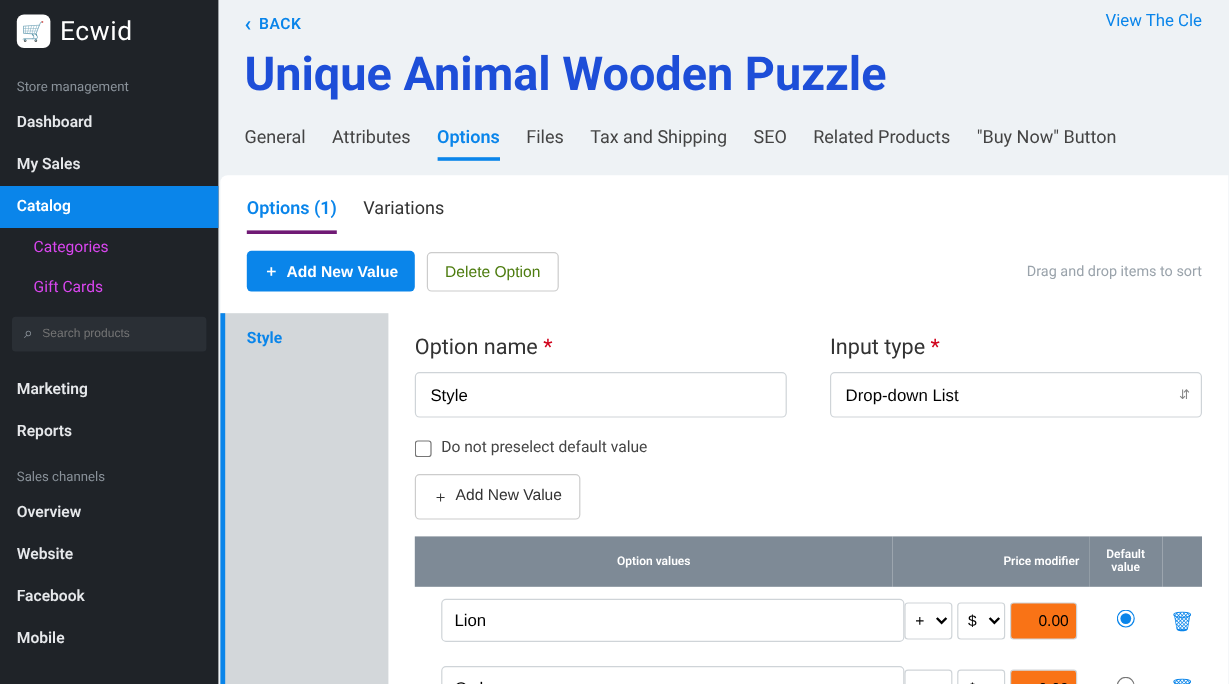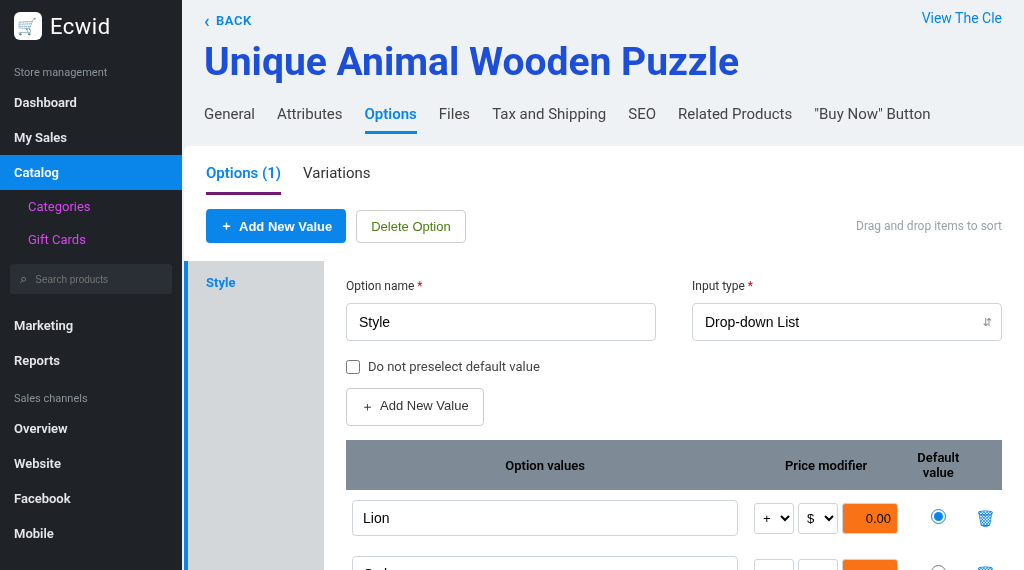--- a/index.html
+++ b/index.html
@@ -31,41 +31,41 @@
 .action-row { display: flex; align-items: center; padding: 14px 22px 18px; gap: 10px; }
 .btn-primary { background: #0a85ea; color: #fff; border: none; border-radius: 4px; padding: 8px 14px; font-size: 13px; font-weight: 600; cursor: pointer; display: flex; align-items: center; gap: 6px; }
 .btn-sec { background: #fff; border: 1px solid #ccc; border-radius: 4px; padding: 8px 14px; font-size: 13px; cursor: pointer; color: #4d7c0f; }
 .drag-hint { margin-left: auto; color: #9aa3ab; font-size: 12px; }
 .option-split { display: flex; }
 .option-side { width: 140px; background: #d3d7da; padding: 14px 18px; border-left: 4px solid #0a85ea; min-height: 350px; }
 .option-side-label { color: #0a85ea; font-size: 13px; font-weight: 700; }
 .option-body { flex: 1; padding: 18px 22px; }
 .field-row { display: flex; gap: 36px; margin-bottom: 18px; }
 .field { flex: 1; }
-.field-label { font-size: 12px; color: #333; margin-bottom: 10px; }
+.field-label { font-size: 18px; color: #333; margin-bottom: 10px; }
 .req::after { content: " *"; color: #d0021b; }
 .input, .select { width: 100%; border: 1px solid #cfd4d8; border-radius: 4px; padding: 10px 12px; font-size: 14px; background: #fff; }
 .select { appearance: none; background-image: linear-gradient(#fff,#fff); position: relative; }
 .select-wrap { position: relative; }
 .select-wrap::after { content: "⇵"; position: absolute; right: 10px; top: 50%; transform: translateY(-50%); color: #888; font-size: 11px; pointer-events: none; }
 .checkbox-row { display: flex; gap: 8px; align-items: center; font-size: 13px; color: #444; margin-bottom: 14px; }
 .checkbox-row input { width: 14px; height: 14px; }
 .btn-add-val { background: #fff; border: 1px solid #ccc; border-radius: 4px; padding: 9px 14px; font-size: 13px; cursor: pointer; color: #333; display: inline-flex; gap: 6px; margin-bottom: 14px; }
 table { width: 100%; border-collapse: collapse; }
-thead { background: #7e8a96; color: #000000; font-size: 13px; }
+thead { background: #7e8a96; color: #ffffff; font-size: 10px; }
 thead th { padding: 10px 8px; font-weight: 600; text-align: center; }
 thead th:first-child { text-align: center; }
 tbody tr td { padding: 10px 6px; vertical-align: middle; }
-.val-input { width: 100%; border: 1px solid #cfd4d8; border-radius: 4px; padding: 9px 10px; font-size: 14px; }
+.val-input { width: 100%; border: 1px solid #cfd4d8; border-radius: 4px; padding: 9px 10px; font-size: 14px; margin-left: 16px; }
 .mini-select { border: 1px solid #cfd4d8; border-radius: 3px; padding: 6px 4px; font-size: 13px; background: #fff; width: 40px; }
 .price-input { width: 56px; border: 1px solid #cfd4d8; border-radius: 3px; padding: 7px 6px; font-size: 13px; text-align: right; background: #f97316; }
 .radio { width: 15px; height: 15px; accent-color: #0a85ea; }
 .trash { color: #0a85ea; cursor: pointer; font-size: 16px; }
 .col-val { width: 390px; }
-.col-mod { width: 160px; text-align: center; }
+.col-mod { width: 160px; text-align: right; }
 .col-def { width: 60px; text-align: center; }
 .col-del { width: 30px; text-align: center; }
 </style>
 </head>
 <body>
 
 <div class="layout">
   <aside class="sidebar">
     <div class="logo">
       <span class="logo-box">🛒</span>

